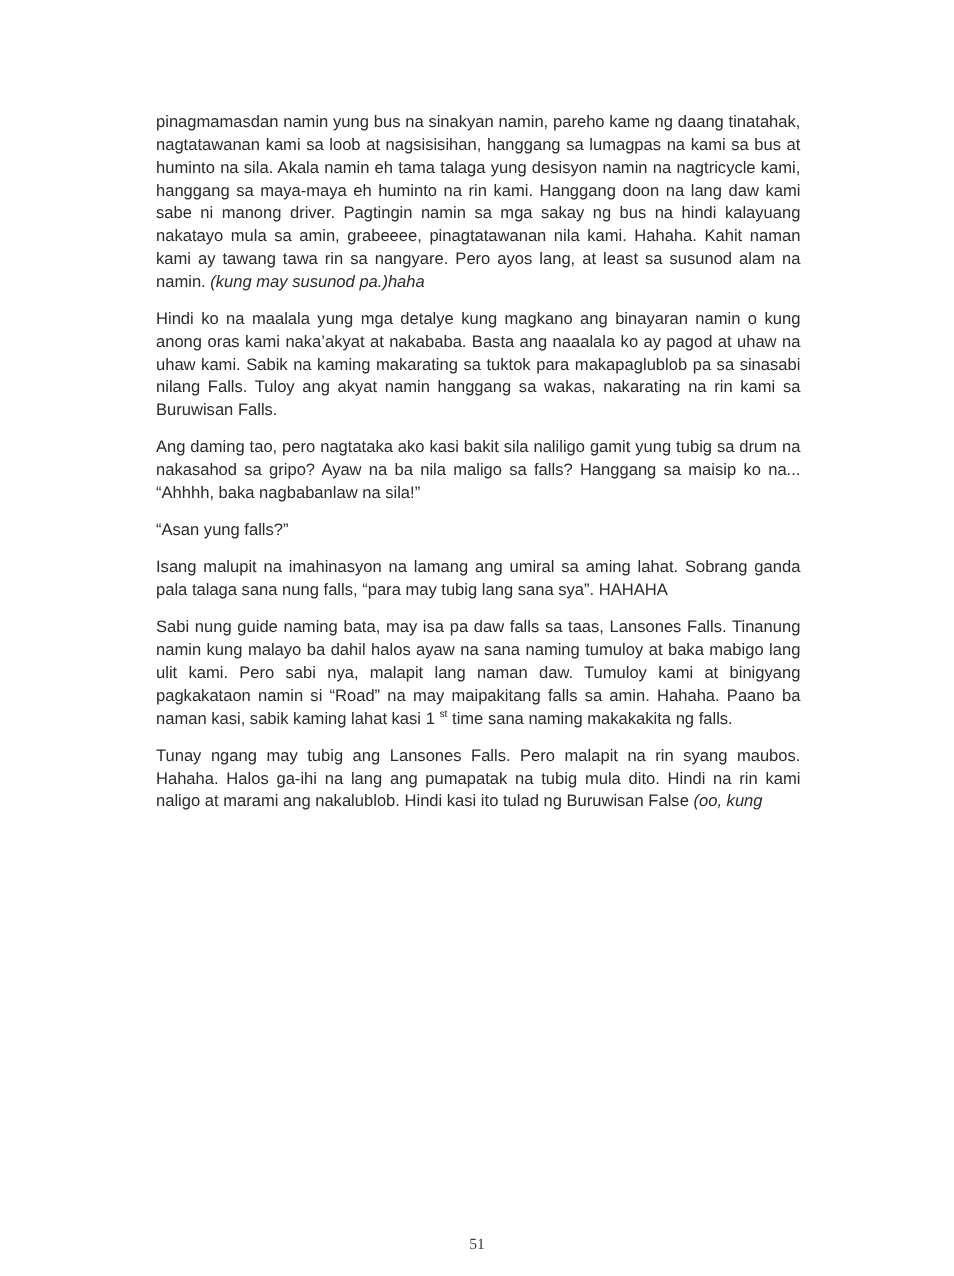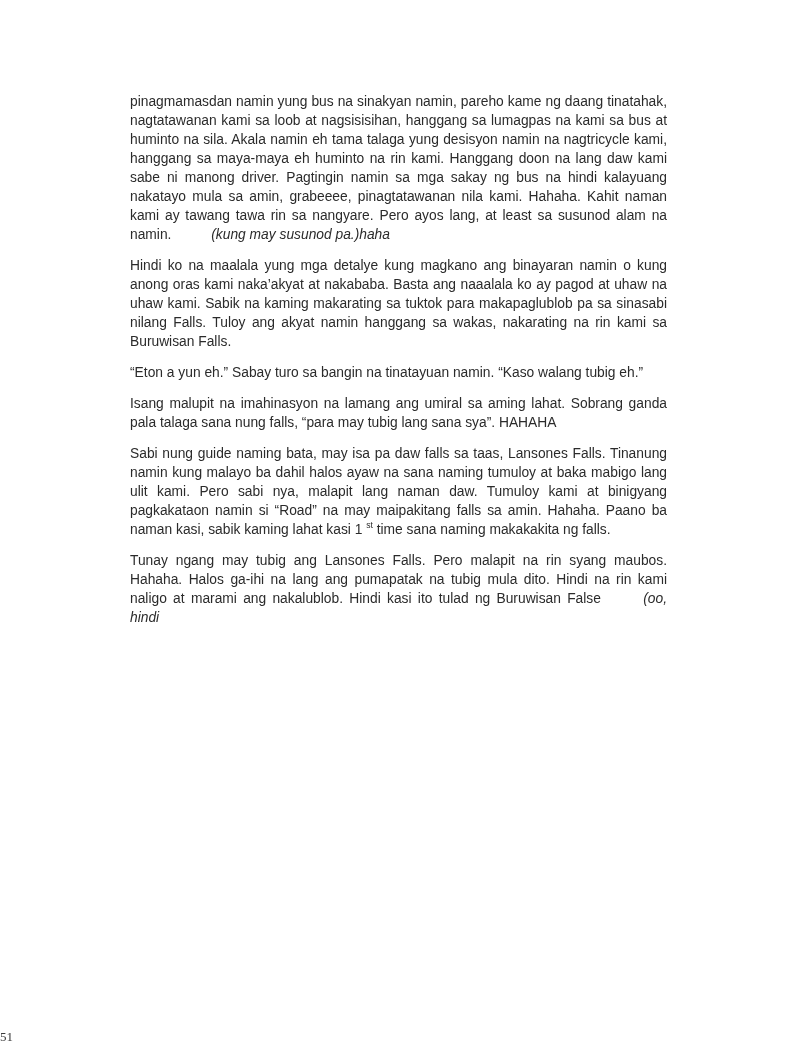--- a/index.html
+++ b/index.html
@@ -30,43 +30,44 @@
     text-align: justify;
   }
   .text-block p {
     margin: 0 0 12px 0;
   }
   .text-block p:last-child {
     margin-bottom: 0;
   }
   .seg-italic {
     font-style: italic;
-    margin-left: 36px;
   }
   .text-block sup {
     font-size: 0.62em;
     line-height: 0;
     vertical-align: super;
   }
   .page-number {
     position: absolute;
     left: 0;
     top: 1029px;
     width: 100%;
+    text-align: center;
     font-family: "Liberation Serif", serif;
     font-size: 13px;
     color: #3a3a3a;
   }
 </style>
 </head>
 <body>
 
 <div class="page">
   <div class="text-block" id="doc-body">
       <p><span>pinagmamasdan namin yung bus na sinakyan namin, pareho kame ng daang tinatahak, nagtatawanan kami sa loob at nagsisisihan, hanggang sa lumagpas na kami sa bus at huminto na sila. Akala namin eh tama talaga yung desisyon namin na nagtricycle kami, hanggang sa maya-maya eh huminto na rin kami. Hanggang doon na lang daw kami sabe ni manong driver. Pagtingin namin sa mga sakay ng bus na hindi kalayuang nakatayo mula sa amin, grabeeee, pinagtatawanan nila kami. Hahaha. Kahit naman kami ay tawang tawa rin sa nangyare. Pero ayos lang, at least sa susunod alam na namin. </span><em class="seg-italic">(kung may susunod pa.)haha</em></p>
       <p><span>Hindi ko na maalala yung mga detalye kung magkano ang binayaran namin o kung anong oras kami naka’akyat at nakababa. Basta ang naaalala ko ay pagod at uhaw na uhaw kami. Sabik na kaming makarating sa tuktok para makapaglublob pa sa sinasabi nilang Falls. Tuloy ang akyat namin hanggang sa wakas, nakarating na rin kami sa Buruwisan Falls.</span></p>
-      <p><span>“Eton a yun eh.” Sabay turo sa bangin na tinatayuan namin. “Kaso walang tubig eh.”</span></p>
+      <p><span>Ang daming tao, pero nagtataka ako kasi bakit sila naliligo gamit yung tubig sa drum na nakasahod sa gripo? Ayaw na ba nila maligo sa falls? Hanggang sa maisip ko na... “Ahhhh, baka nagbabanlaw na sila!”</span></p>
+      <p><span>“Asan yung falls?”</span></p>
       <p><span>Isang malupit na imahinasyon na lamang ang umiral sa aming lahat. Sobrang ganda pala talaga sana nung falls, “para may tubig lang sana sya”. HAHAHA</span></p>
       <p><span>Sabi nung guide naming bata, may isa pa daw falls sa taas, Lansones Falls. Tinanung namin kung malayo ba dahil halos ayaw na sana naming tumuloy at baka mabigo lang ulit kami. Pero sabi nya, malapit lang naman daw. Tumuloy kami at binigyang pagkakataon namin si “Road” na may maipakitang falls sa amin. Hahaha. Paano ba naman kasi, sabik kaming lahat kasi 1 </span><sup>st</sup><span> time sana naming makakakita ng falls.</span></p>
-      <p><span>Tunay ngang may tubig ang Lansones Falls. Pero malapit na rin syang maubos. Hahaha. Halos ga-ihi na lang ang pumapatak na tubig mula dito. Hindi na rin kami naligo at marami ang nakalublob. Hindi kasi ito tulad ng Buruwisan False </span><em class="seg-italic">(oo, hindi</em></p>
+      <p><span>Tunay ngang may tubig ang Lansones Falls. Pero malapit na rin syang maubos. Hahaha. Halos ga-ihi na lang ang pumapatak na tubig mula dito. Hindi na rin kami naligo at marami ang nakalublob. Hindi kasi ito tulad ng Buruwisan False </span><em class="seg-italic">(oo, kung</em></p>
     </div>
   <div class="page-number">51</div>
 </div>
 
 </body></html>

